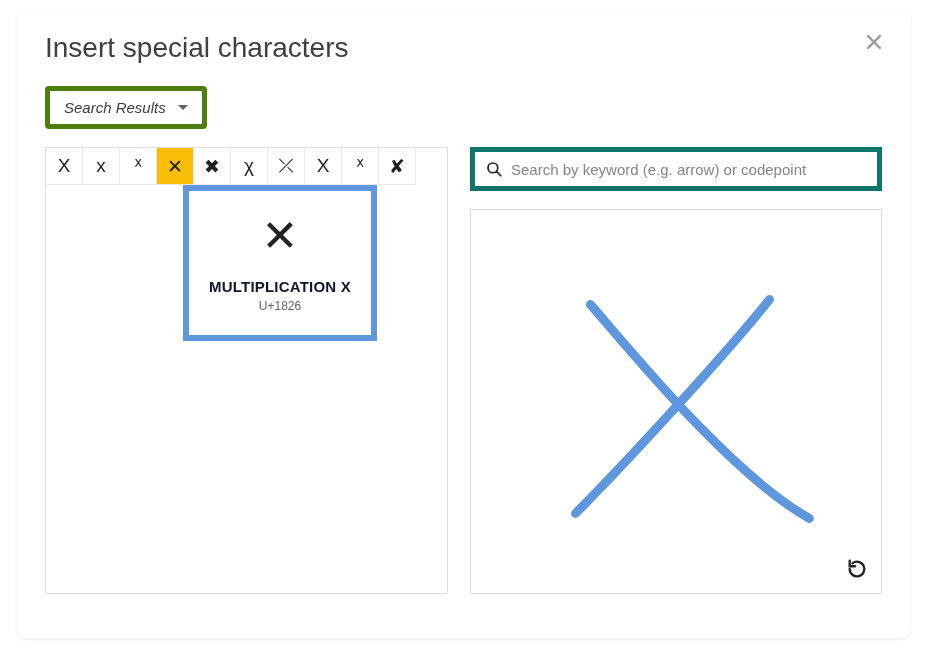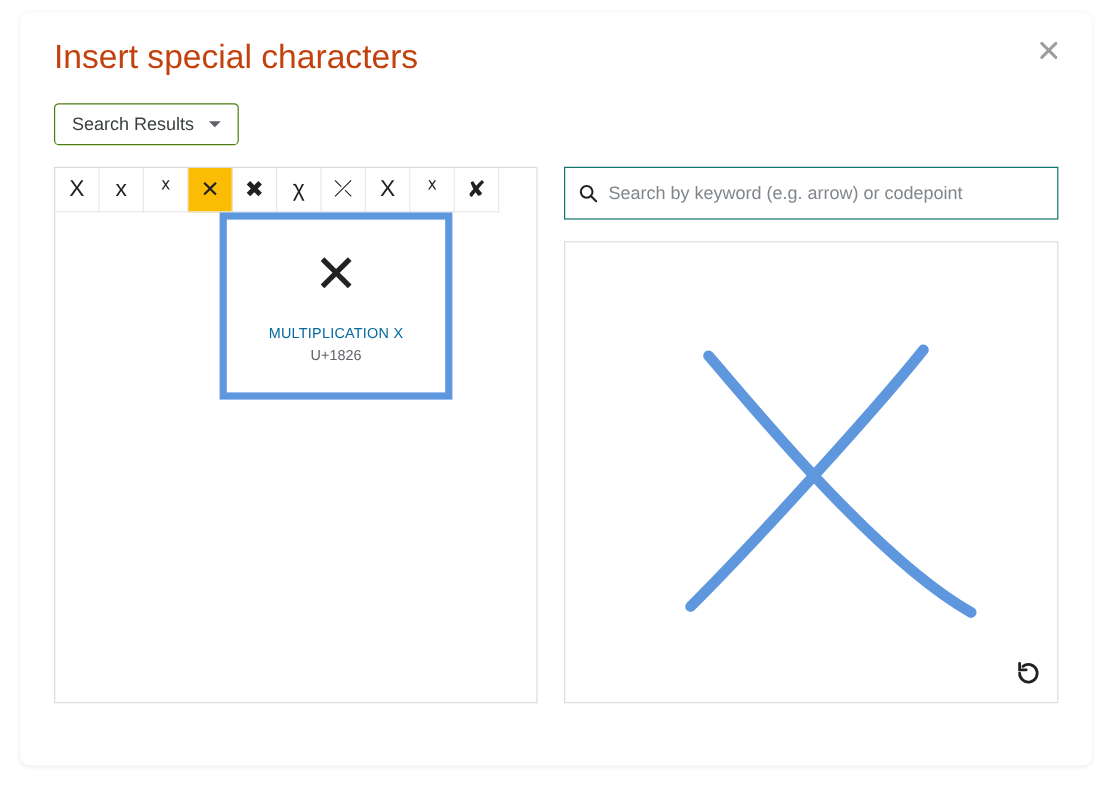--- a/index.html
+++ b/index.html
@@ -31,34 +31,35 @@
       color: #9e9e9e;
       display: flex;
       align-items: center;
       justify-content: center;
     }
     .close-btn svg { width: 20px; height: 20px; }
     .title {
       font-family: 'Google Sans', Arial, sans-serif;
       font-size: 28px;
       font-weight: 400;
-      color: #c2410c;
+      color: #404040;
       margin-bottom: 22px;
     }
     .dropdown {
       display: inline-flex;
       align-items: center;
-      border: 1px solid #4d7c0f;
+      border: 5px solid #4d7c0f;
       border-radius: 4px;
       padding: 8px 14px;
       font-size: 15px;
       color: #3c4043;
       cursor: pointer;
       margin-bottom: 18px;
       gap: 8px;
+      font-style: italic;
     }
     .dropdown .caret {
       width: 0; height: 0;
       border-left: 5px solid transparent;
       border-right: 5px solid transparent;
       border-top: 5px solid #5f6368;
       margin-left: 4px;
     }
     .panels {
       display: flex;
@@ -105,38 +106,39 @@
       gap: 4px;
       z-index: 10;
     }
     .tooltip-glyph {
       font-size: 44px;
       color: #222;
       line-height: 1;
       margin-bottom: 16px;
     }
     .tooltip-name {
-      font-size: 12px;
-      color: #0369a1;
+      font-size: 15px;
+      color: #0f172a;
       letter-spacing: 0.2px;
+      font-weight: bold;
     }
     .tooltip-code {
       font-size: 12px;
       color: #5f6368;
     }
     .right-col {
       width: 412px;
       display: flex;
       flex-direction: column;
       gap: 18px;
     }
     .search-row {
       display: flex;
       align-items: center;
-      border: 1px solid #0f766e;
+      border: 5px solid #0f766e;
       height: 44px;
       padding: 0 10px;
       gap: 8px;
     }
     .search-row svg { width: 18px; height: 18px; flex-shrink: 0; }
     .search-input {
       border: none;
       outline: none;
       font-size: 15px;
       color: #202124;

